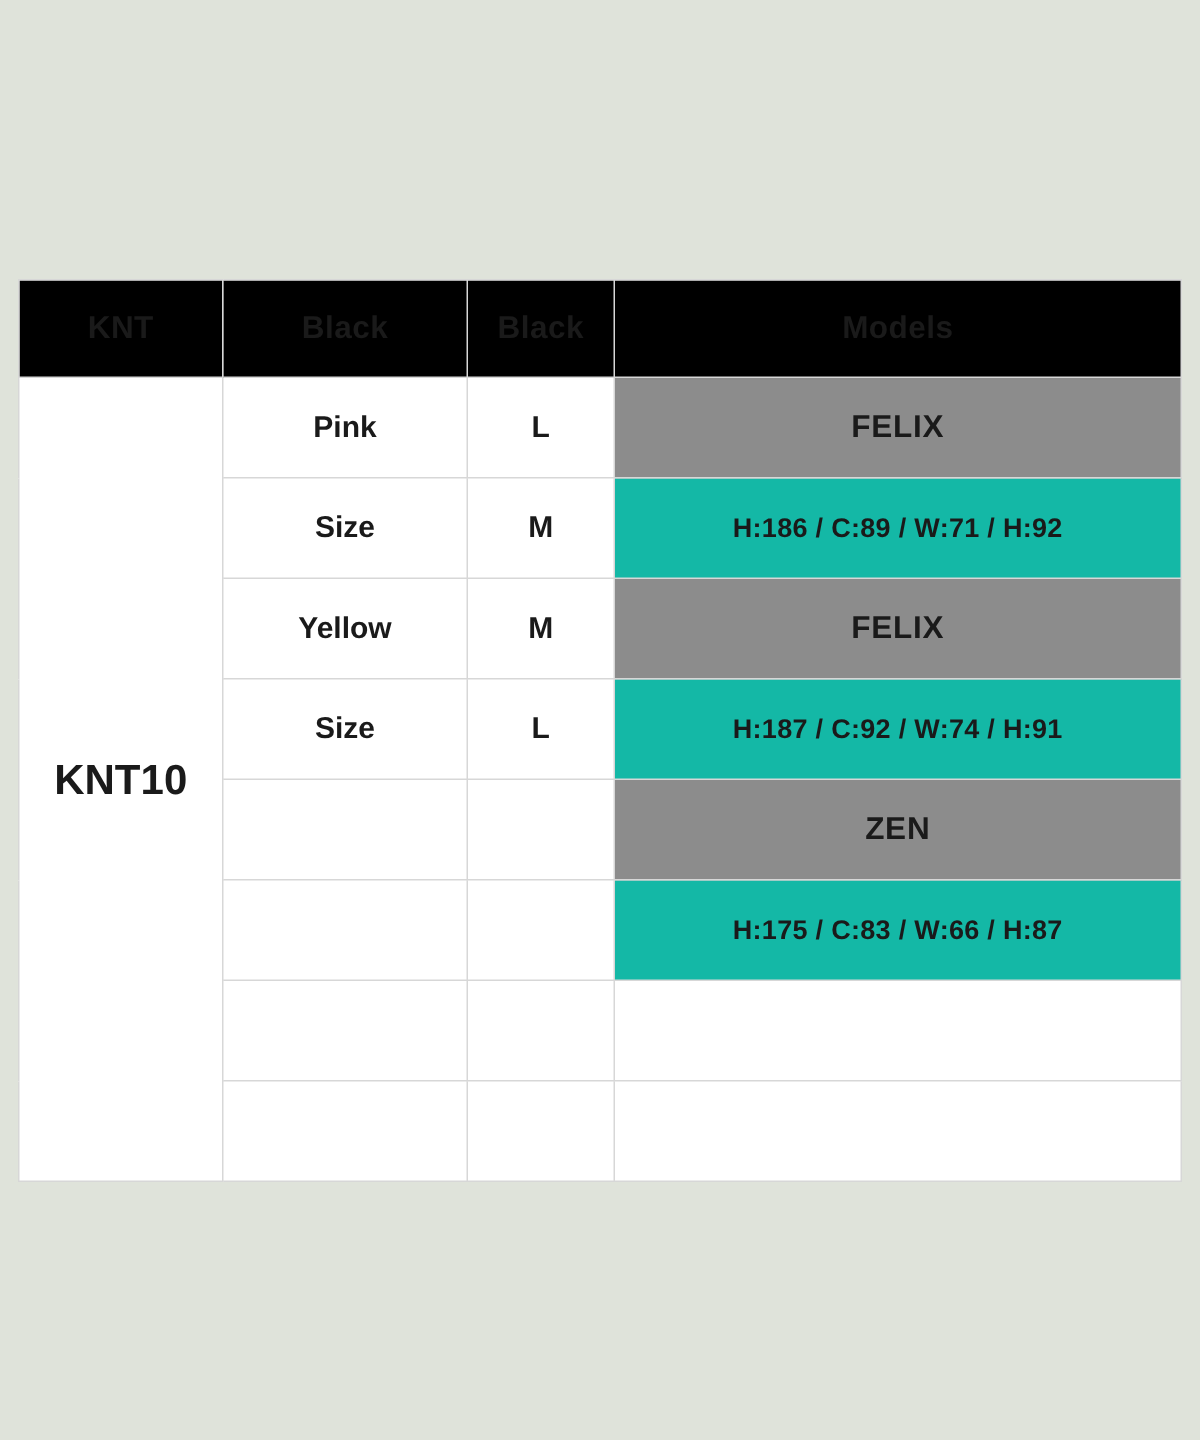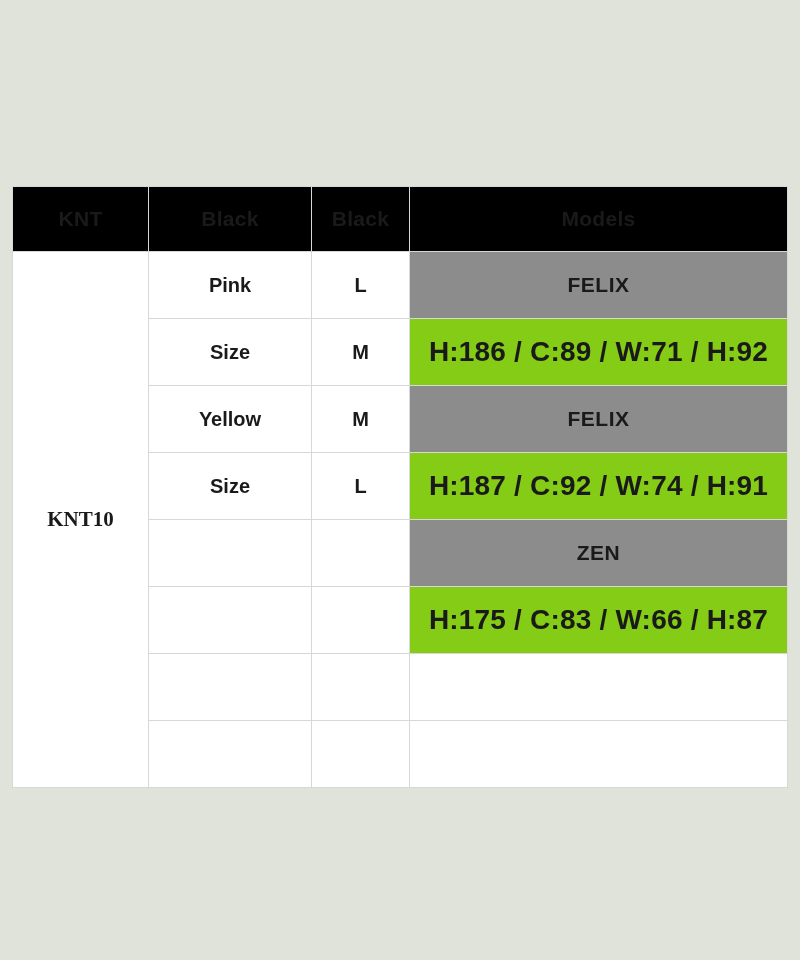--- a/index.html
+++ b/index.html
@@ -54,35 +54,34 @@
   }
   thead th.models-head {
     font-size: 21px;
   }
 
   tbody td {
     height: 66px;
     font-size: 20px;
   }
   td.knt-cell {
-    font-size: 21px;
+    font-size: 28px;
     border-right: 1px solid #d7d7d7;
-    font-family: Liberation Serif, serif;
   }
   td.model-name {
     background: #8c8c8c;
     color: #ffffff;
     font-size: 21px;
     letter-spacing: 0.5px;
     border-color: #8c8c8c;
   }
   td.model-measure {
-    background: #84cc16;
+    background: #14b8a6;
     color: #1a1a1a;
-    font-size: 28px;
+    font-size: 18px;
     letter-spacing: 0.2px;
   }
   td.blank {
     background: #ffffff;
   }
 </style>
 </head>
 <body>
 
 <div class="page">

